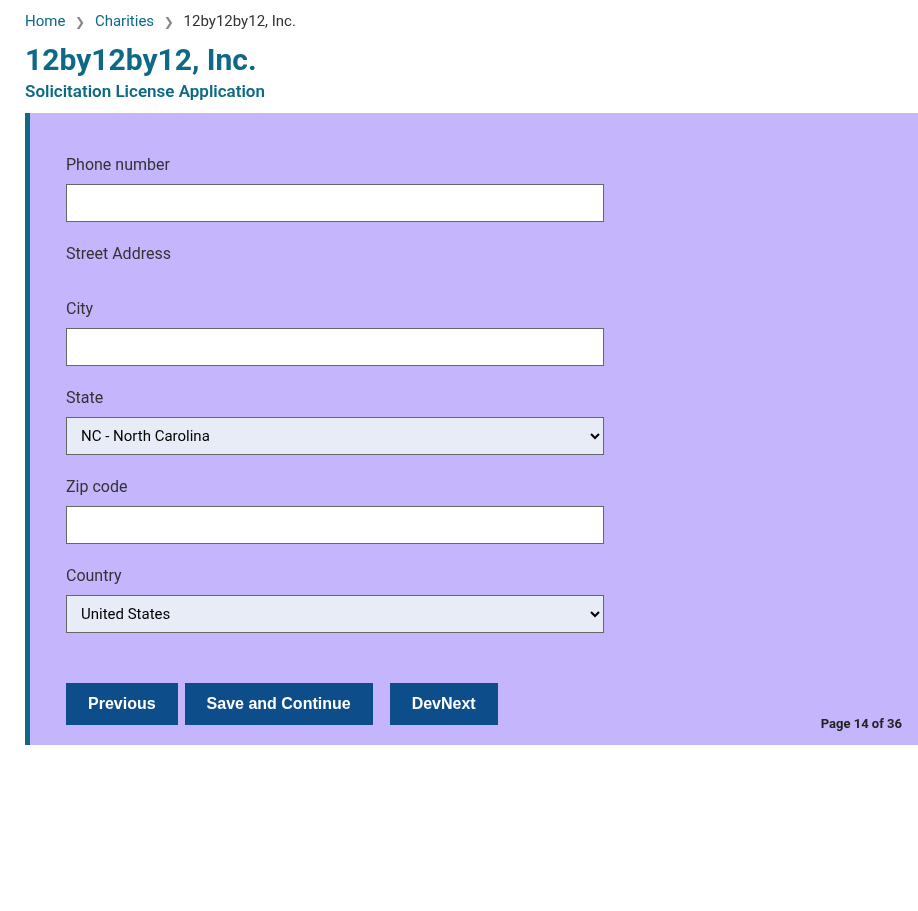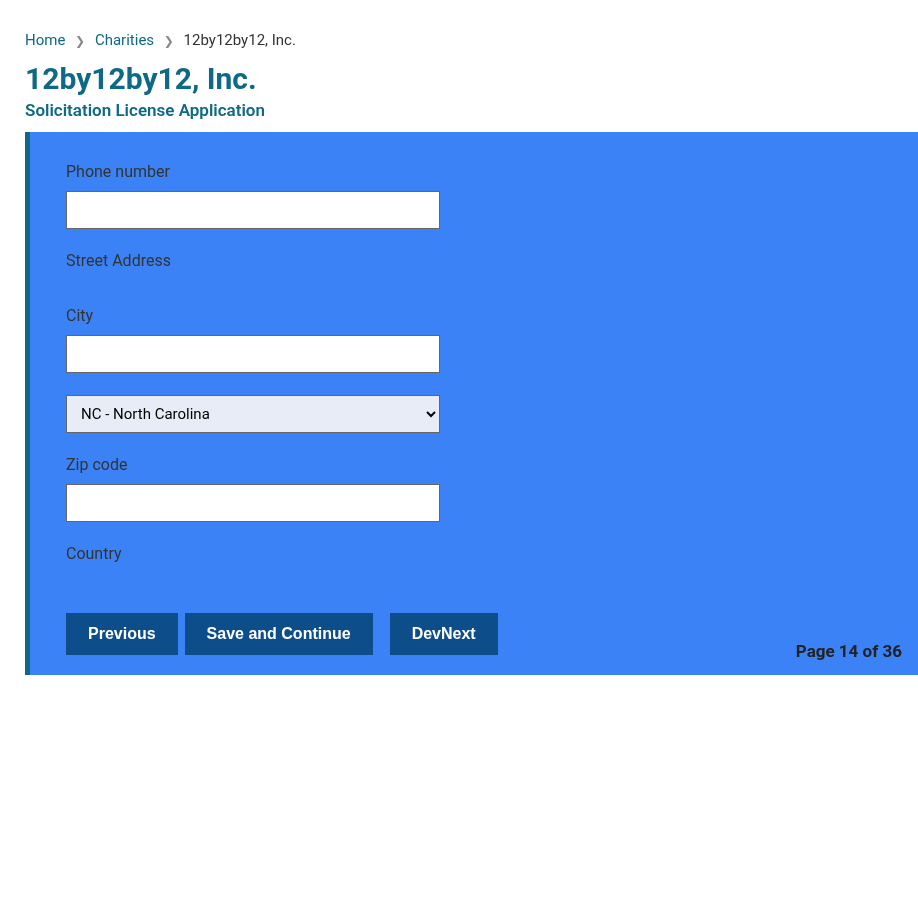--- a/index.html
+++ b/index.html
@@ -6,21 +6,20 @@
     body {
       font-family: -apple-system, BlinkMacSystemFont, "Segoe UI", Roboto, Arial, sans-serif;
       background: #ffffff;
       color: #333;
       width: 918px;
     }
     .breadcrumb {
       padding: 12px 25px;
       font-size: 15px;
       color: #555;
-      margin-top: 19px;
     }
     .breadcrumb a {
       color: #0d6986;
       text-decoration: none;
     }
     .breadcrumb .sep {
       margin: 0 6px;
       color: #888;
       font-size: 12px;
     }
@@ -37,40 +36,40 @@
       margin-bottom: 4px;
     }
     .title-block h2 {
       color: #0d6986;
       font-size: 17px;
       font-weight: 600;
     }
     .panel {
       margin: 0 0 0 25px;
       border-left: 5px solid #0d6986;
-      background: #3b82f6;
-      padding: 30px 36px 20px;
+      background: #c4b5fd;
+      padding: 42px 36px 20px;
       position: relative;
     }
     .form-group { margin-bottom: 22px; }
     .form-group label {
       display: block;
       font-size: 16px;
       color: #333;
       margin-bottom: 10px;
     }
     .section-heading {
       font-size: 16px;
       color: #333;
       margin-bottom: 36px;
       margin-top: 8px;
     }
     .required-annot { display: inline; }
     .form-control {
-      width: 374px;
+      width: 538px;
       max-width: 100%;
       padding: 8px 10px;
       border: 1px solid #666;
       background: #fff;
       font-size: 15px;
       font-family: inherit;
     }
     input.form-control { height: 38px; }
     textarea.form-control { height: 90px; resize: both; }
     select.form-control {
@@ -90,21 +89,21 @@
       padding: 12px 22px;
       font-size: 16px;
       font-weight: 700;
       cursor: pointer;
     }
     .btn.dev { margin-left: 10px; }
     .page-indicator {
       position: absolute;
       right: 16px;
       bottom: 14px;
-      font-size: 17px;
+      font-size: 13px;
       font-weight: 700;
       color: #222;
     }
   </style>
 </head>
 <body>
 
 <nav class="breadcrumb">
   <a href="#">Home</a>
   <span class="sep">❯</span>
@@ -127,32 +126,36 @@
 
   <div class="section-heading">Street Address</div>
 
 
   <div class="form-group">
     <label>City</label>
     <input type="text" class="form-control" value="" style="">
   </div>
 
   <div class="form-group">
+    <label>State</label>
     <select class="form-control">
       <option>NC - North Carolina</option>
     </select>
   </div>
 
   <div class="form-group">
     <label>Zip code</label>
     <input type="text" class="form-control" value="" style="">
   </div>
 
   <div class="form-group">
     <label>Country</label>
+    <select class="form-control">
+      <option>United States</option>
+    </select>
   </div>
 
   <div class="button-row">
     <button class="btn">Previous</button>
     <button class="btn">Save and Continue</button>
     <button class="btn dev">DevNext</button>
   </div>
 
   <div class="page-indicator">Page 14 of 36</div>
 

